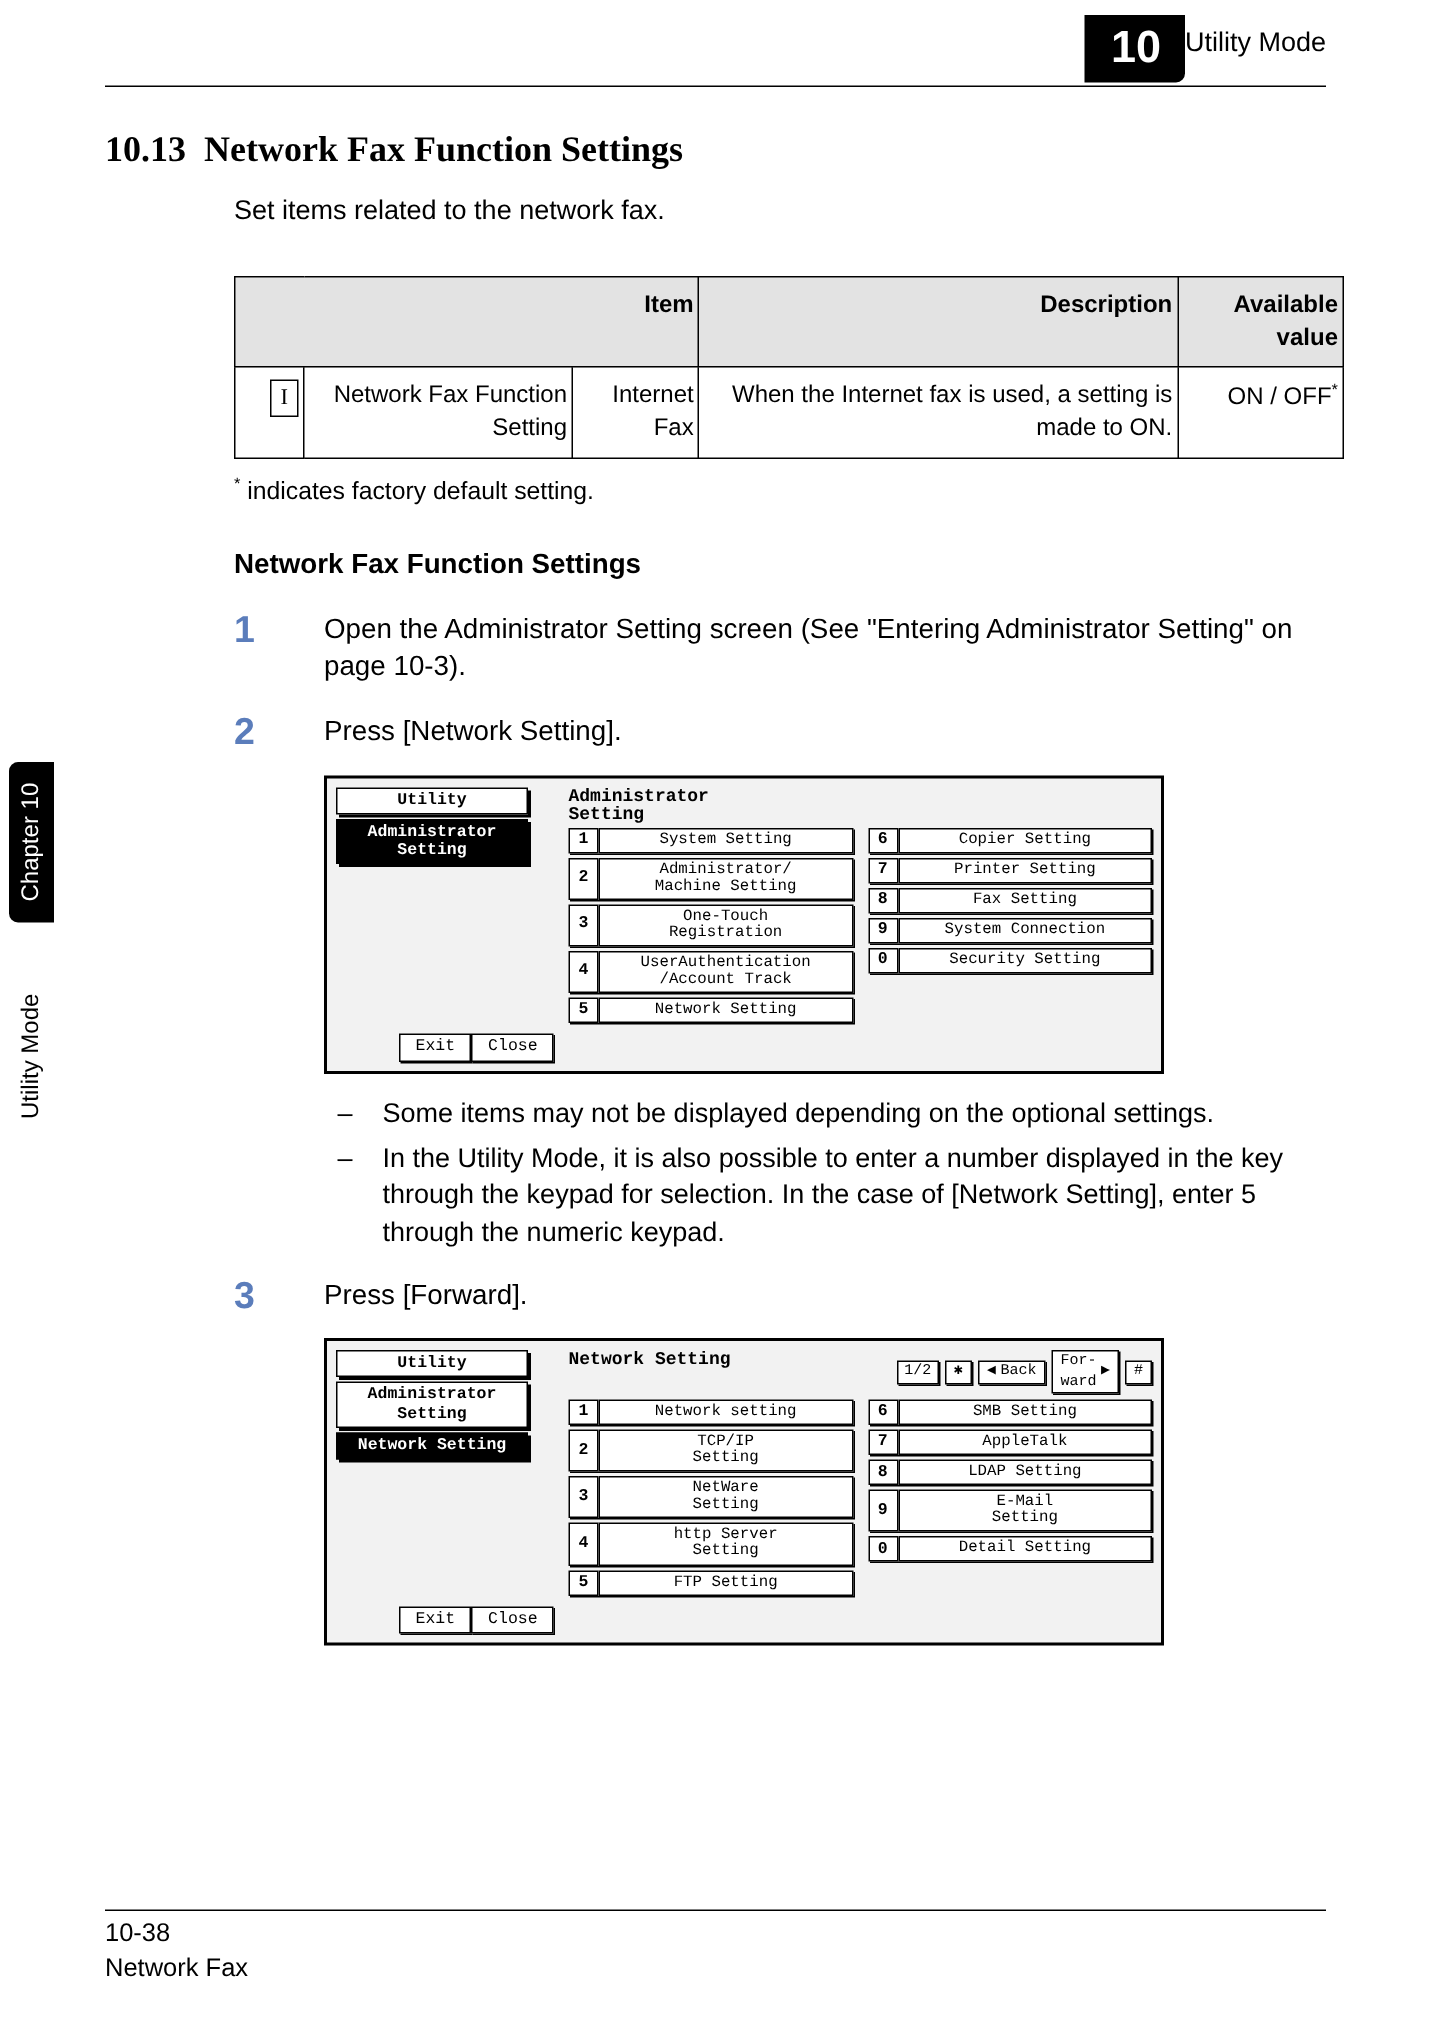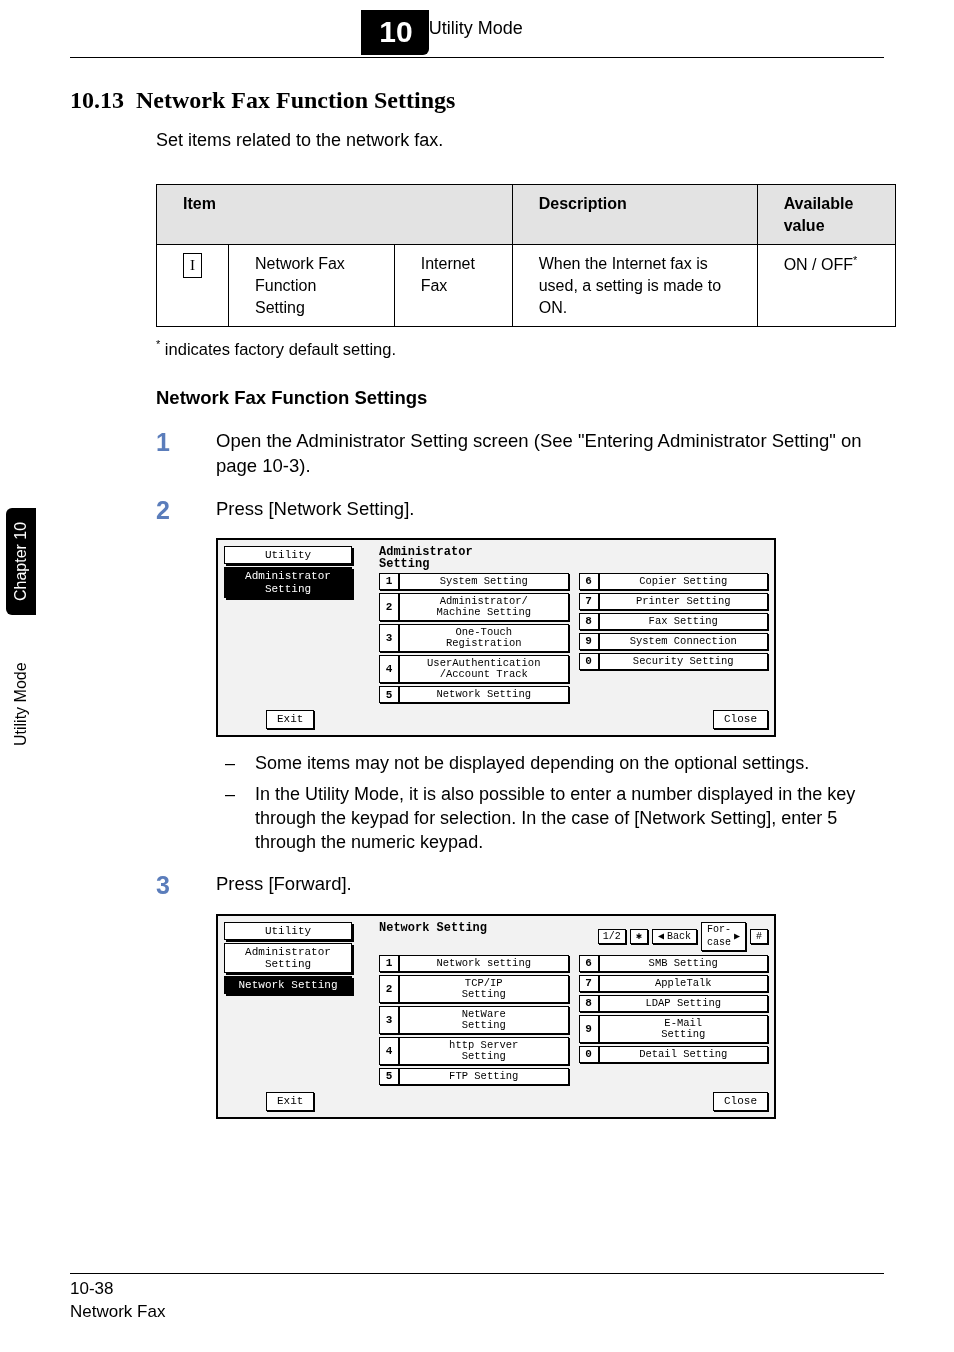--- a/index.html
+++ b/index.html
@@ -7,33 +7,33 @@
       width: 954px;
       height: 1352px;
       background: #fff;
       font-family: Arial, Helvetica, sans-serif;
       color: #000;
       position: relative;
       font-size: 18px;
       line-height: 1.35;
     }
     .page { padding: 0 70px 0 70px; position: relative; height: 1352px;}
-    .header { display: flex; justify-content: center; align-items: flex-start; padding-top: 10px; }
+    .header { display: flex; justify-content: flex-end; align-items: flex-start; padding-top: 10px; }
     .chapter-badge {
       background: #000; color: #fff; font-weight: bold; font-size: 30px;
       padding: 2px 16px 2px 12px; border-bottom-right-radius: 6px;
       margin-left:-70px; padding-left:18px;
     }
     .header-right { font-size: 18px; padding-top: 6px; }
     .header-rule { border: none; border-top: 1.5px solid #000; margin-top: 2px; }
     .section-title { font-size: 24px; font-weight: bold; margin-top: 26px; font-family: Liberation Serif, serif; }
     .intro { margin-left: 86px; margin-top: 12px; font-size: 18px; }
     .tbl-wrap { margin-left: 86px; margin-top: 32px; }
     table.settings { border-collapse: collapse; width: 740px; font-size: 16px;}
-    table.settings th, table.settings td { border: 1px solid #000; padding: 8px 26px; vertical-align: top; text-align: left; }
+    table.settings th, table.settings td { border: 1px solid #000; padding: 8px 3px; vertical-align: top; text-align: right; }
     table.settings th { background: #e3e3e3; font-weight: bold; }
     .iconcell { width: 46px; text-align: center; vertical-align: middle; }
     .iconbox { display: inline-block; border: 1.5px solid #000; padding: 1px 6px; font-family: "Times New Roman", serif; font-size: 15px; }
     .footnote { margin-left: 86px; margin-top: 10px; font-size: 16.5px; }
     .footnote sup { vertical-align: super; font-size: 11px; }
     .sup { font-size: 11px; vertical-align: super; }
     .subhead { margin-left: 86px; font-weight: bold; font-size: 18.5px; margin-top: 26px; }
     .steps { margin-left: 86px; margin-top: 18px; }
     .step { display: flex; margin-top: 18px; }
     .step-num { color: #5b7dbb; font-weight: bold; font-size: 25px; width: 60px; flex-shrink: 0; line-height: 1.1;}
@@ -55,30 +55,30 @@
     .footer .row { display:flex; justify-content:space-between; font-size:17px;flex-direction:column;}
     
     .shot { margin-left: 146px; margin-top: 14px; width: 560px; border: 2px solid #000; background: #f2f2f2; font-family: "Courier New", monospace; font-size: 12px; }
     .shot-inner { padding: 6px; }
     .shot-row { display:flex; align-items:stretch; }
     .shot-side { width: 155px; padding-right:4px; }
     .shot-main { flex:1; }
     .tab3d {
       border:1.5px solid #000; background:#fff; padding:2px 6px; margin-bottom:3px;
       box-shadow: 2px 2px 0 #000; display:inline-block; min-width:128px; text-align:center;
-      font-size:11px; line-height:1.1;
+      font-size:11px; line-height:1.1;font-weight:bold;
     }
     .tab3d.dark { background:#000; color:#fff;}
     .menu-cols { display:flex; gap:10px; }
     .menu-col { flex:1; }
     .menu-btn { display:flex; align-items:stretch; margin-bottom:3px;}
     .menu-btn .num { border:1.5px solid #000; background:#fff; width:20px; display:flex; align-items:center; justify-content:center; font-weight:bold; font-size:11px; box-shadow:1px 1px 0 #000;}
     .menu-btn .lbl { border:1.5px solid #000; background:#fff; flex:1; padding:2px 4px; font-size:10.5px; box-shadow:1px 1px 0 #000; text-align:center; line-height:1.05;}
     .shot-title { font-weight:bold; font-size:12px; margin-bottom:3px; line-height:1;}
-    .shot-bottom { display:flex; justify-content:space-between; margin-top:4px;}
+    .shot-bottom { display:flex; margin-top:4px;}
     .smallbtn { border:1.5px solid #000; background:#fff; padding:1px 10px; box-shadow:1px 1px 0 #000; font-size:11px;}
     .nav-row { display:flex; gap:4px; align-items:center; font-size:10px; margin-bottom:4px;}
     .nav-row .chip { border:1.5px solid #000; background:#fff; padding:0 5px; box-shadow:1px 1px 0 #000; display:flex; align-items:center; gap:3px;}
     .nav-row .pg { border:1.3px solid #000; padding:0 4px; background:#fff; box-shadow:1px 1px 0 #000;font-family:Liberation Mono, monospace;}
     .shot-head-row { display:flex; justify-content:space-between; align-items:flex-start;}
   </style>
 </head>
 <body>
 
 <div class="page">
@@ -232,21 +232,21 @@
           <div class="tab3d dark">Network Setting</div>
         </div>
         <div class="shot-main">
           <div class="shot-head-row">
             <div class="shot-title">Network Setting</div>
             <div class="nav-row">
               <span class="pg">1/2</span>
               <span class="chip">✱</span>
               <span class="chip">◀ <span>Back</span></span>
               <span class="chip"><span style="white-space:pre;">For-
-case</span> ▶</span>
+ward</span> ▶</span>
               <span class="chip">#</span>
             </div>
           </div>
           <div class="menu-cols">
             <div class="menu-col">
               <div class="menu-btn">
                   <div class="num">1</div>
                   <div class="lbl">Network setting</div>
                 </div>
               <div class="menu-btn">

